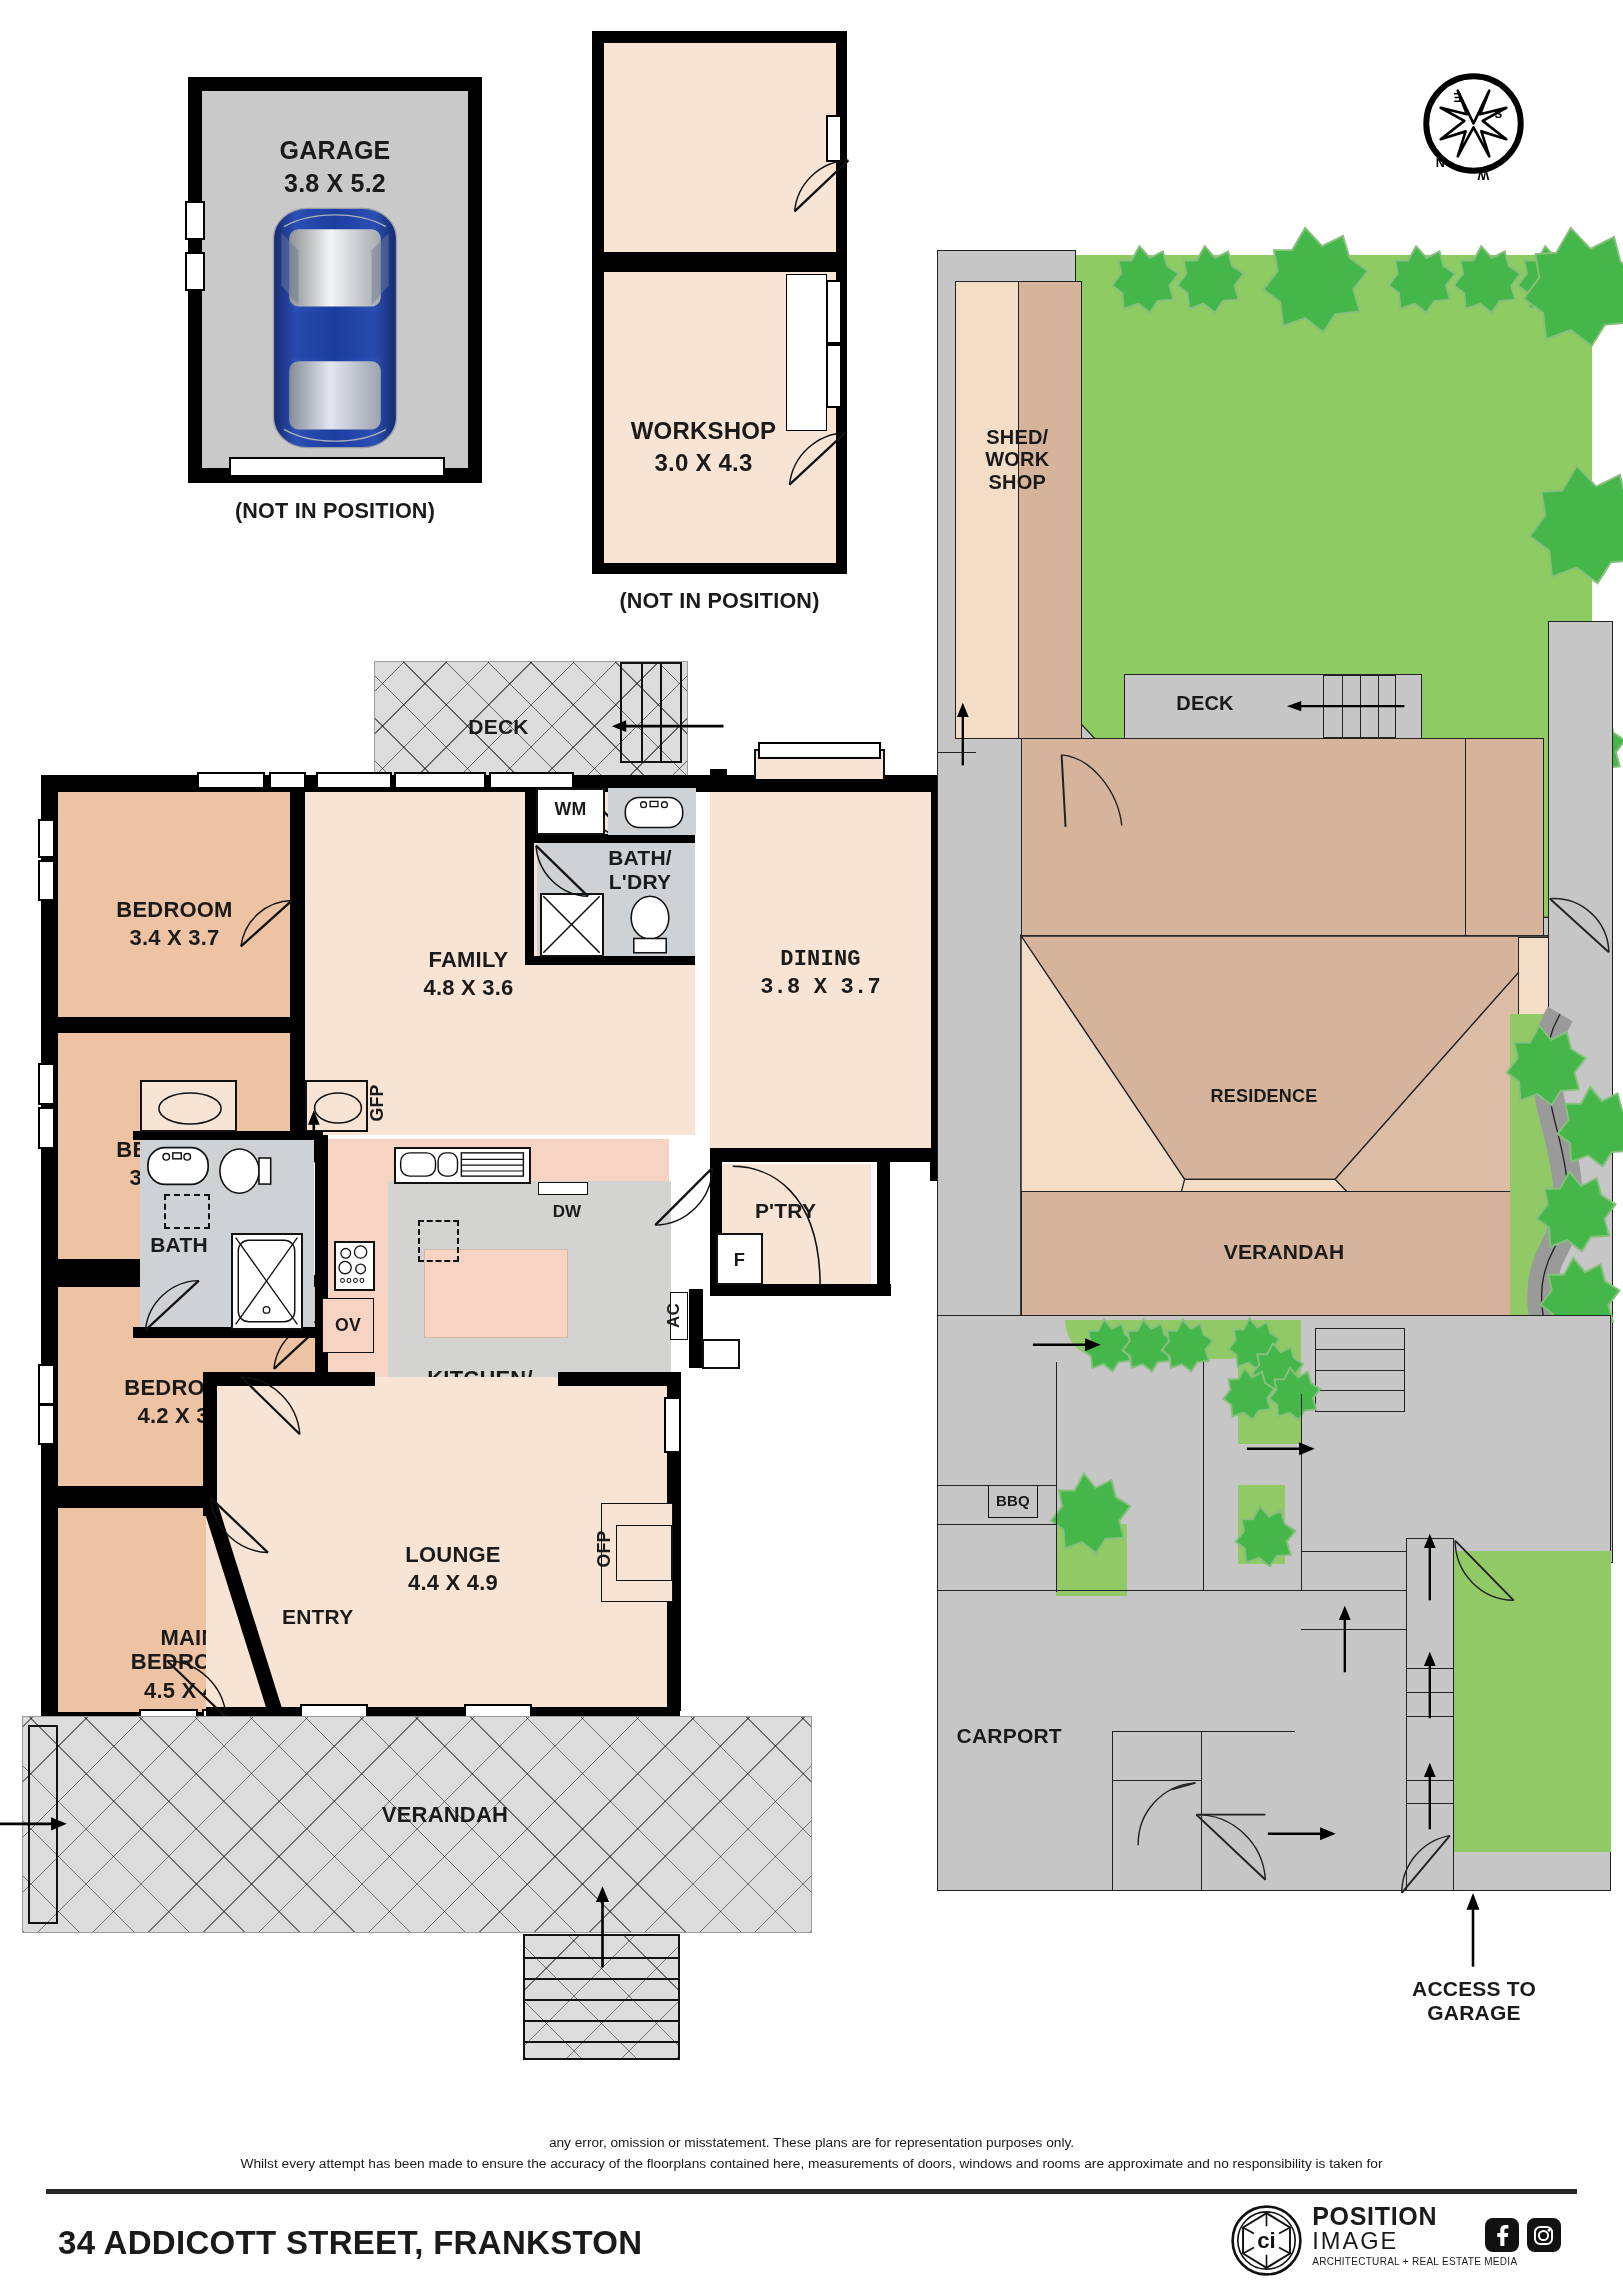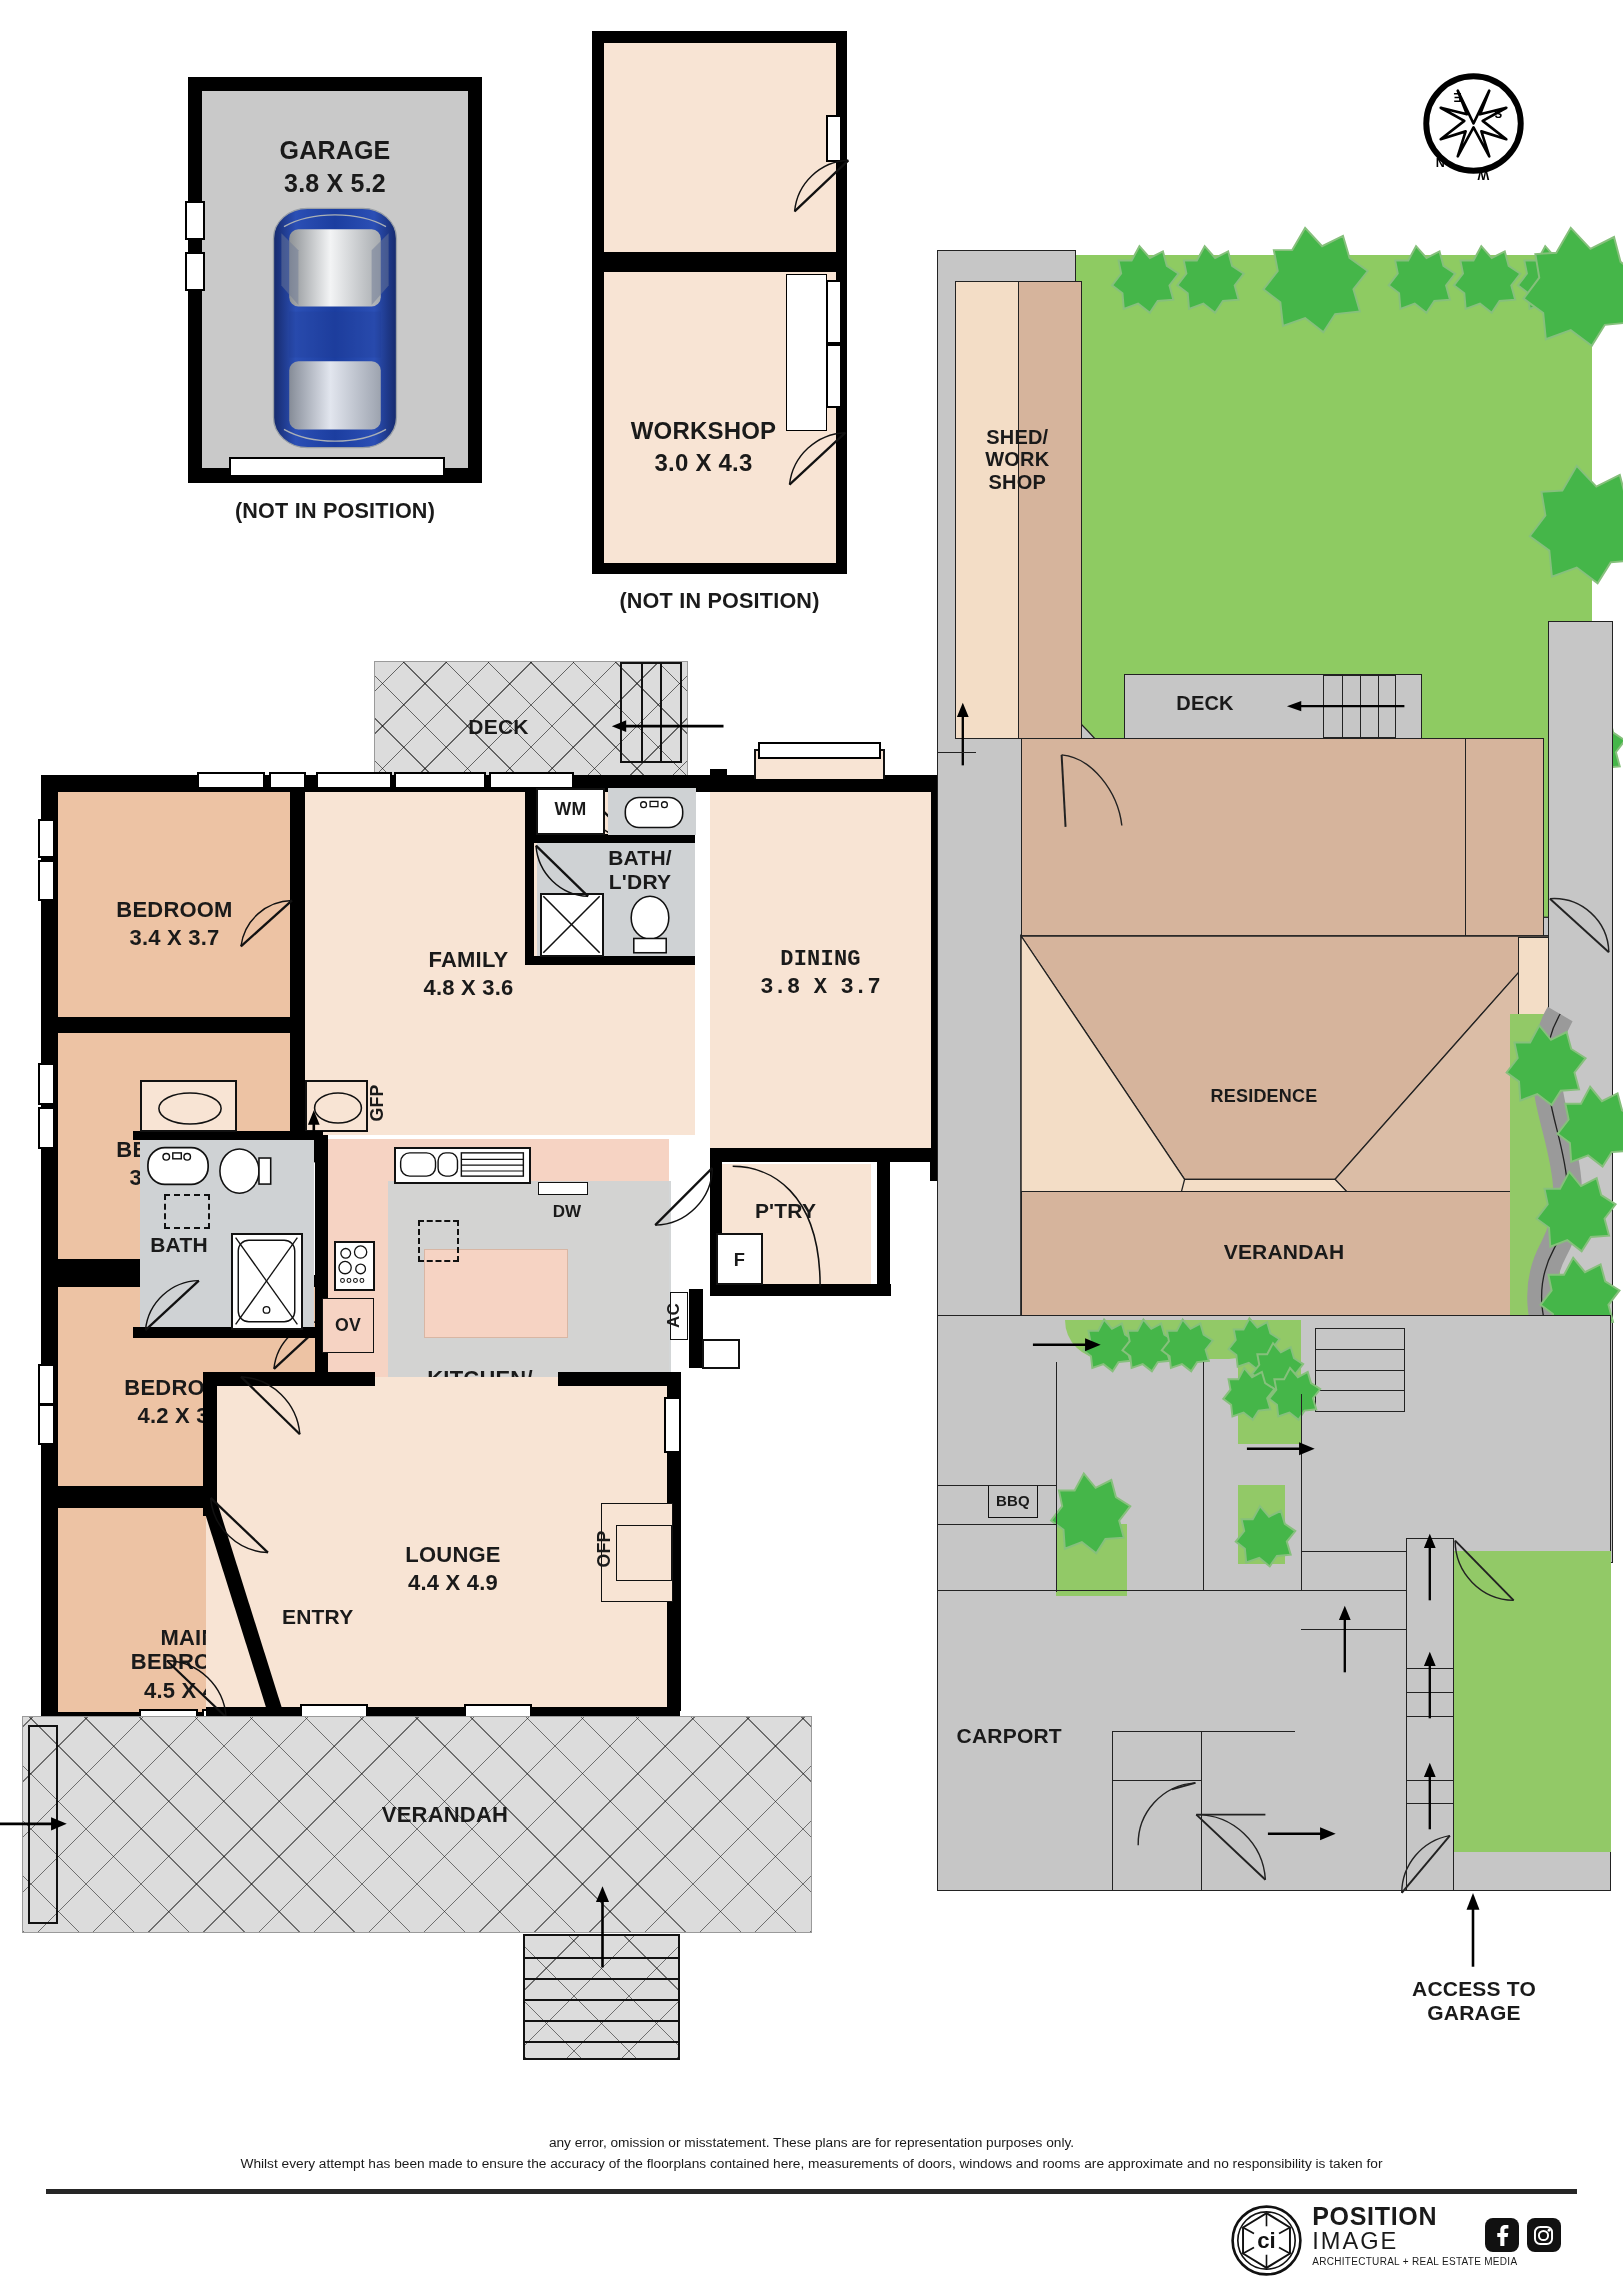--- a/index.html
+++ b/index.html
@@ -704,20 +704,21 @@
 GARAGE</div>
   </div>
 
   <div id="footer-disclaimer">
     <div>any error, omission or misstatement. These plans are for representation purposes only.</div>
     <div>Whilst every attempt has been made to ensure the accuracy of the floorplans contained here, measurements of doors, windows and rooms are approximate and no responsibility is taken for</div>
   </div>
 
   <div id="footer-rule"></div>
 
+  <div id="address-title">34 ADDICOTT STREET, FRANKSTON</div>
 
   <div class="logo-wrap">
     <svg width="73" height="73" viewBox="0 0 112 112">
       <circle cx="56" cy="56" r="52" fill="none" stroke="#111" stroke-width="4"></circle>
       <circle cx="56" cy="56" r="44" fill="none" stroke="#111" stroke-width="2.5"></circle>
       <polygon points="56,14 92,36 92,76 56,98 20,76 20,36" fill="none" stroke="#111" stroke-width="3"></polygon>
       <path d="M20 36 L92 76 M92 36 L20 76 M56 14 L56 98" stroke="#111" stroke-width="2.5"></path>
       <circle cx="56" cy="56" r="22" fill="#fff"></circle>
       <text x="56" y="68" text-anchor="middle" font-family="Liberation Sans, sans-serif" font-size="34" font-weight="bold" fill="#111">ci</text>
     </svg>

